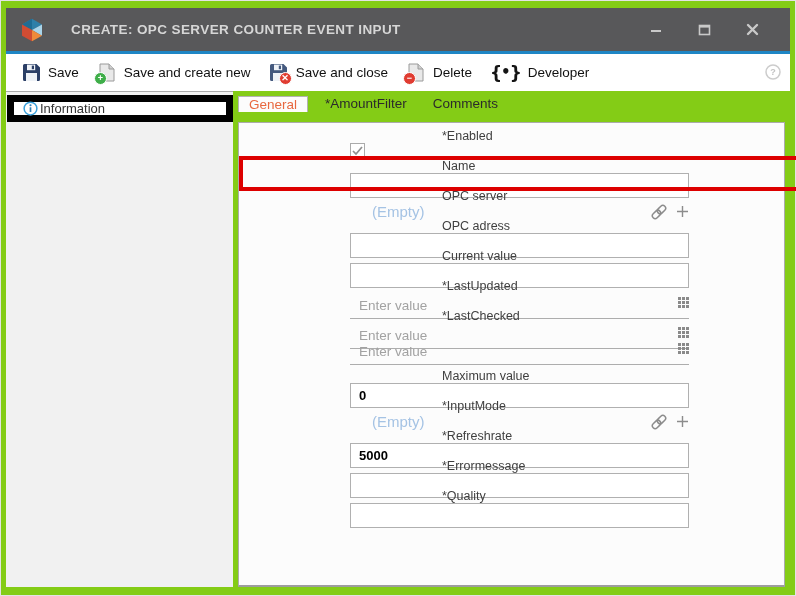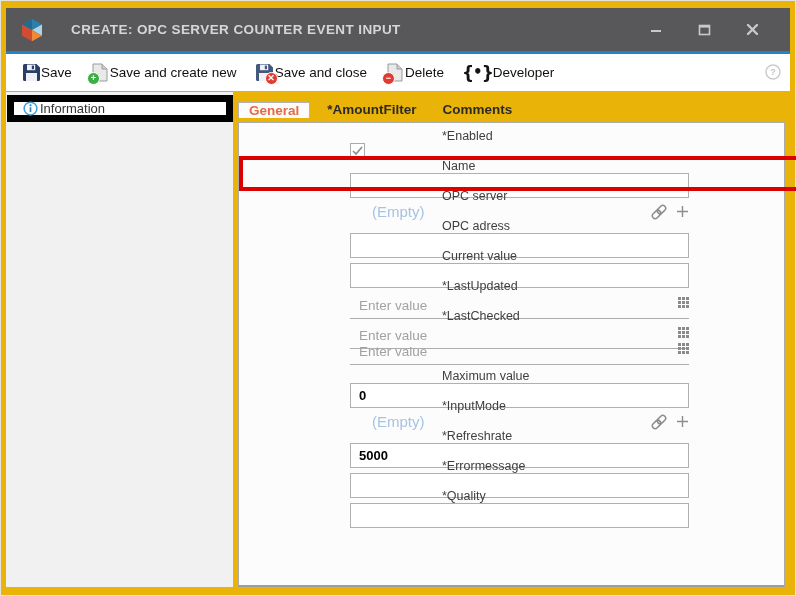--- a/index.html
+++ b/index.html
@@ -1,42 +1,42 @@
 <!DOCTYPE html>
 <html><head>
 <meta charset="utf-8">
 <style>
   html,body { margin:0; padding:0; }
   body {
     width:796px; height:596px; position:relative; background:#ffffff;
     font-family:"Liberation Sans", sans-serif; overflow:hidden;
     -webkit-font-smoothing:antialiased;
   }
-  .window { position:absolute; inset:0; background:#eab308; border:1px solid #e3e3e3; box-sizing:border-box; }
+  .window { position:absolute; inset:0; background:#84cc16; border:1px solid #e3e3e3; box-sizing:border-box; }
 
   
   .titlebar {
     position:absolute; left:5px; right:5px; top:7px; height:43px;
     background:#58585a; display:flex; align-items:center;
   }
   .app-icon { margin-left:9px; width:34px; height:34px; display:flex; align-items:center; justify-content:center; }
   .titlebar .title {
     color:#d6d6d6; font-size:13.5px; font-weight:600; letter-spacing:.4px; margin-left:22px;
     white-space:nowrap;
   }
   .win-controls { margin-left:auto; margin-right:14px; display:flex; }
   .win-btn { width:48px; height:34px; display:flex; align-items:center; justify-content:center; cursor:default; }
   .accent-line { position:absolute; left:5px; right:5px; top:50px; height:3px; background:#1f86c5; }
 
   
   .toolbar {
     position:absolute; left:5px; right:5px; top:53px; height:37px; background:#ffffff;
     display:flex; align-items:center; padding-left:6px; box-sizing:border-box;
   }
-  .tb-btn { display:flex; align-items:center; padding:4px 9px; font-size:13.5px; color:#111; white-space:nowrap; }
+  .tb-btn { display:flex; align-items:center; gap:7px; padding:4px 9px; font-size:13.5px; color:#111; white-space:nowrap; }
   .tb-icon { position:relative; width:20px; height:20px; display:flex; align-items:center; justify-content:center; }
   .badge {
     position:absolute; width:11px; height:11px; border-radius:50%; color:#fff;
     font-size:9px; line-height:11px; text-align:center; font-weight:bold;
     border:1px solid #fff; box-sizing:content-box;
   }
   .badge.green { background:#3fae49; left:-3px; bottom:-2px; }
   .badge.red-br { background:#e03c31; right:-3px; bottom:-2px; }
   .badge.red-bl { background:#e03c31; left:-3px; bottom:-2px; }
   .dev-glyph { font-family:"DejaVu Sans", sans-serif; font-size:17px; font-weight:600; color:#141414; letter-spacing:-1px; line-height:18px; }
@@ -48,21 +48,21 @@
     position:absolute; left:5px; top:90px; width:227px; bottom:8px;
     background:#f1f1f1; border-top:1px solid #a9a9a9; box-sizing:border-box;
   }
   .sidebar-header {
     position:absolute; left:1px; right:0px; top:3px; height:27px; background:#ffffff;
     border:7px solid #000000; box-sizing:border-box; display:flex; align-items:center;
     padding-left:9px; gap:2px; font-size:13px; color:#333;
   }
 
   .panel { position:absolute; left:237px; right:10px; top:95px; bottom:8px; }
-  .tabs { position:absolute; left:0; top:0; height:27px; display:flex; align-items:center; z-index:2;font-weight:bold; }
+  .tabs { position:absolute; left:0; top:0; height:27px; display:flex; align-items:flex-start; z-index:2; }
   .tab { display:flex; align-items:center; padding:0 13px; font-size:13.5px; color:#2b2b2b; }
   .tab.active {
     background:#fcfcfc; border:1px solid #b3b3b3; border-bottom:none; color:#e8683f;
     padding:0 10px; margin-right:4px;
   }
   .panel-body {
     position:absolute; left:0; right:0; top:26px; bottom:0;
     background:#fcfcfc; border:1px solid #ababab; border-bottom:2px solid #9d9d9d;
     box-sizing:border-box; padding:6px 0 0 16px;
   }

